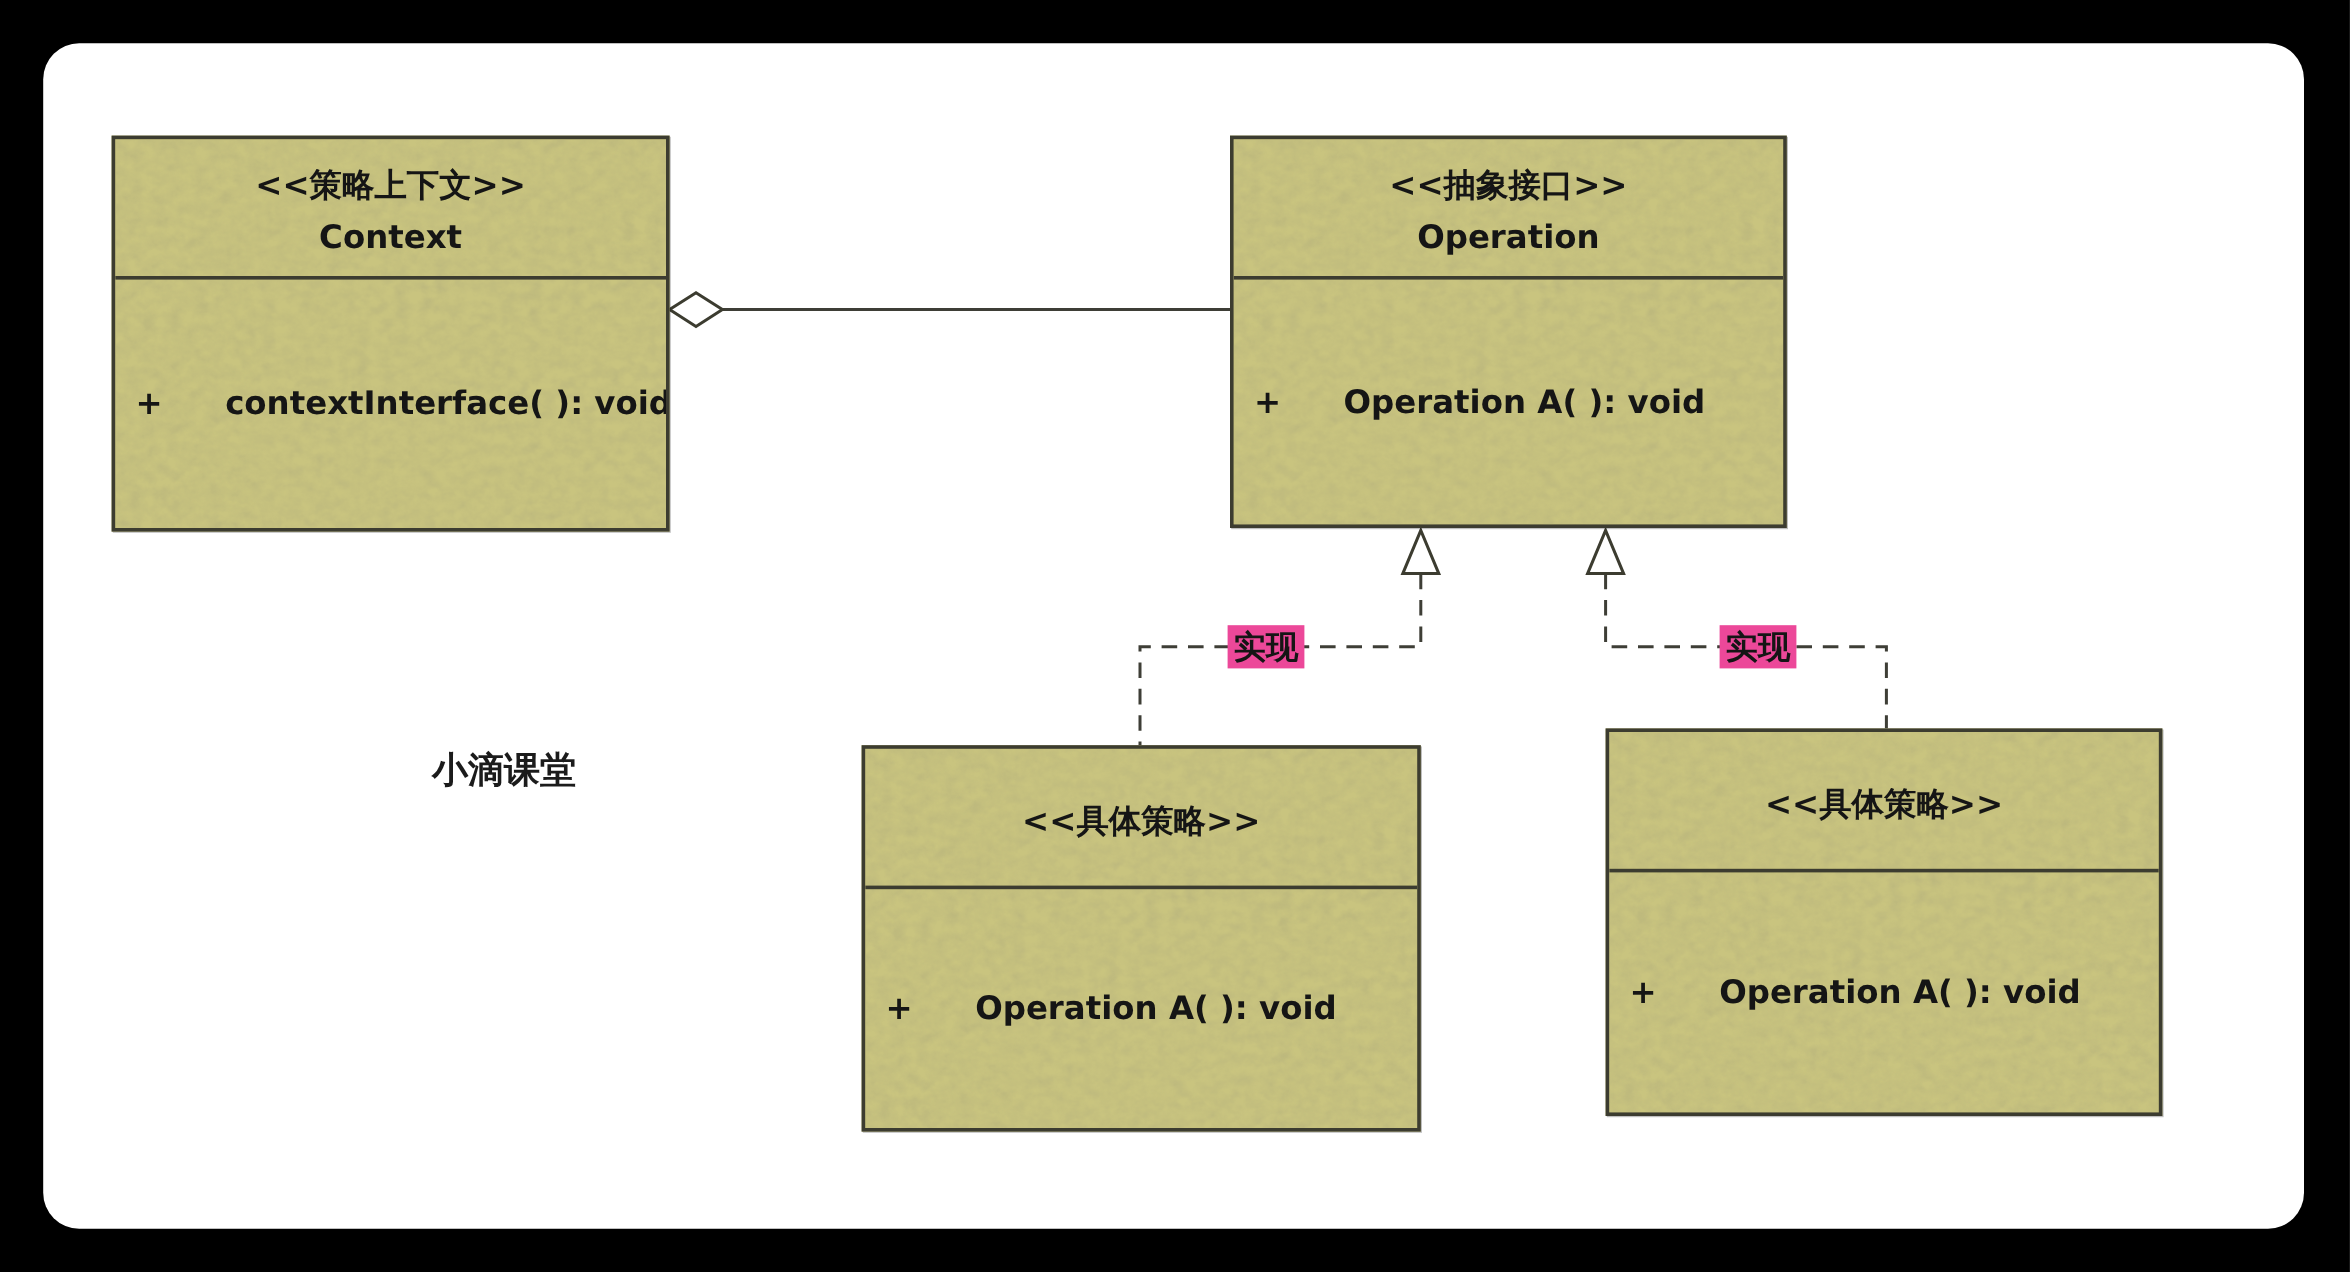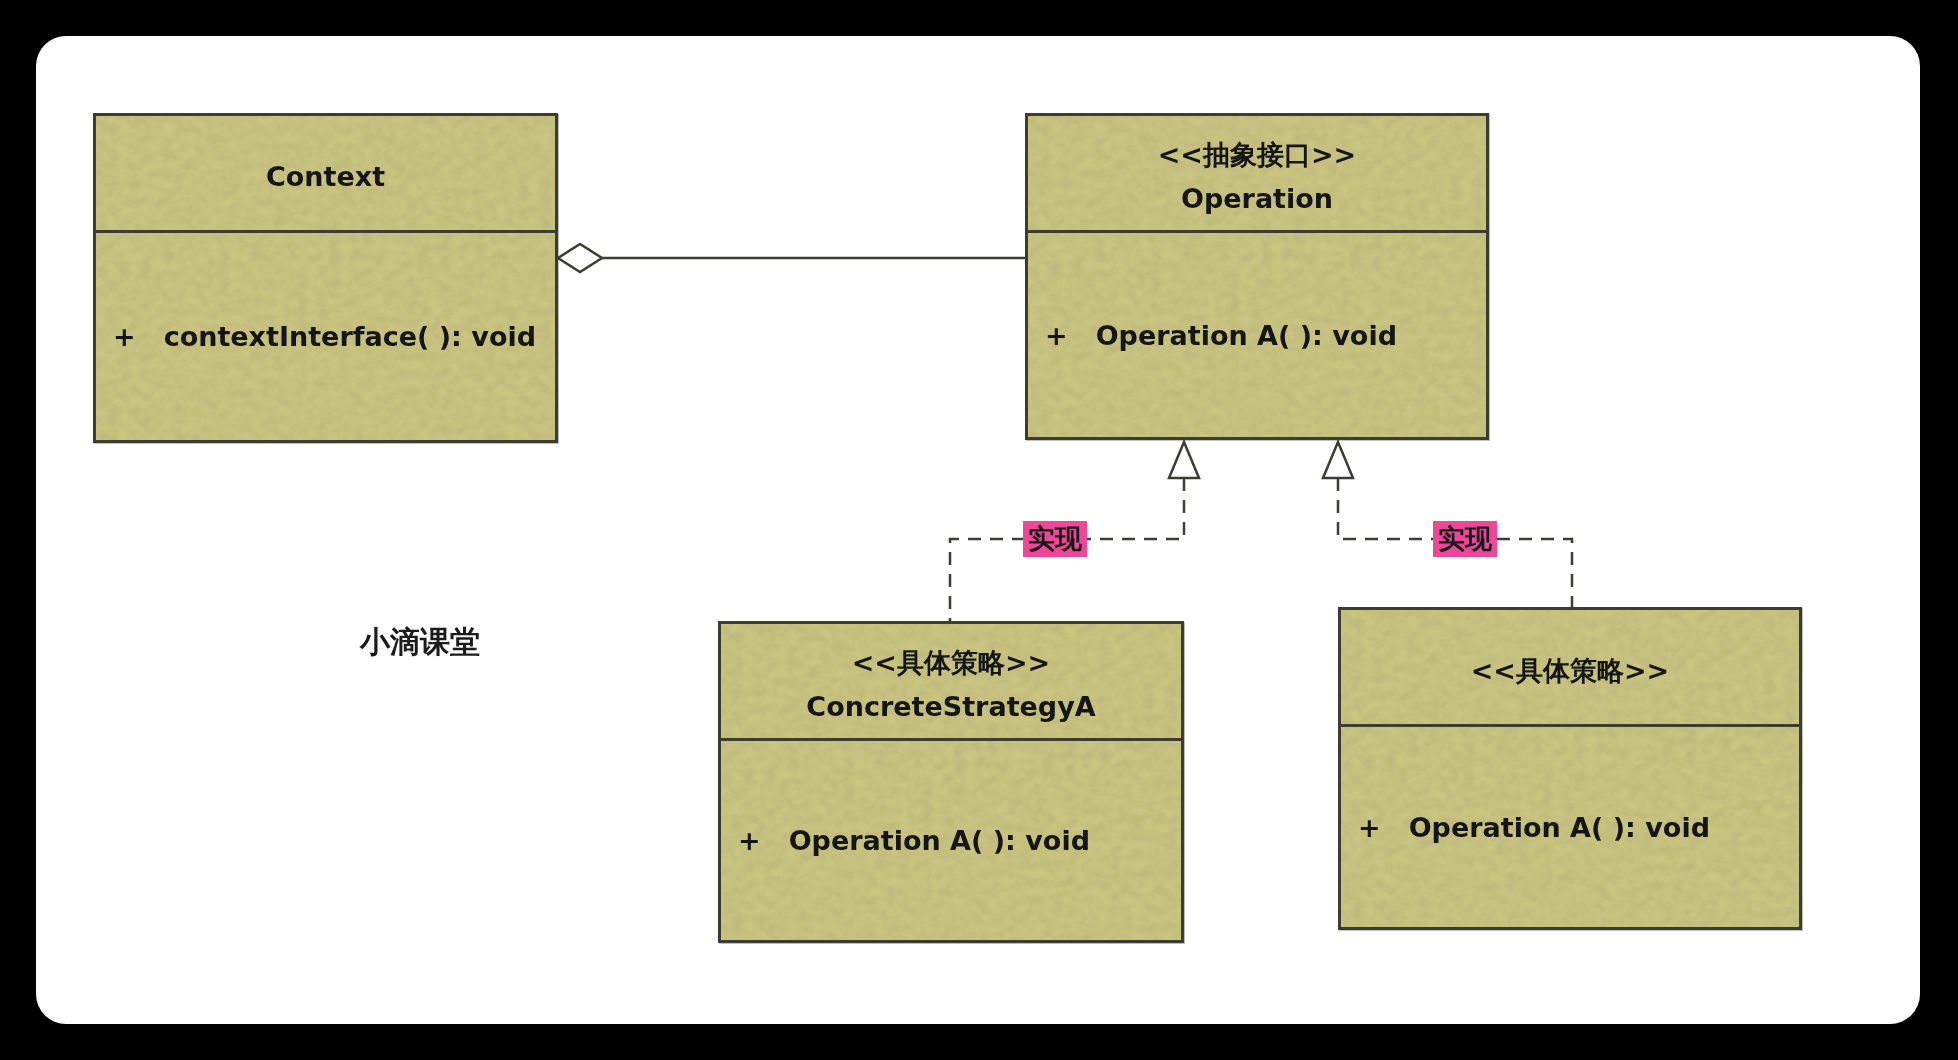--- a/index.html
+++ b/index.html
@@ -26,21 +26,21 @@
   }
   .stereotype,.classname{
     font-size:27px;font-weight:bold;color:#151515;line-height:44px;white-space:nowrap;
   }
   .uml-body{
     position:relative;
     display:flex;align-items:center;
     padding-left:17px;box-sizing:border-box;
   }
   .method-vis{font-size:27px;font-weight:bold;color:#151515;}
-  .method-sig{font-size:27px;font-weight:bold;color:#151515;margin-left:28px;white-space:nowrap;}
+  .method-sig{font-size:27px;font-weight:bold;color:#151515;margin-left:52px;white-space:nowrap;}
 
   #box-context{left:93px;top:113px;width:465px;height:330px;}
   #box-context .uml-body{height:207px;}
   #box-strategy{left:1025px;top:113px;width:464px;height:327px;}
   #box-strategy .uml-body{height:204px;}
   #box-concrete-a{left:718px;top:621px;width:466px;height:322px;}
   #box-concrete-a .uml-body{height:199px;}
   #box-concrete-b{left:1338px;top:607px;width:464px;height:323px;}
   #box-concrete-b .uml-body{height:200px;}
 
@@ -90,20 +90,21 @@
 
     <polyline class="dashed-line" points="1338,478 1338,539 1572,539 1572,607"></polyline>
     <polygon class="hollow-shape" points="1338,442 1323,478 1353,478"></polygon>
   </svg>
 
   <div class="uml-class" id="box-context">
     <svg class="tex">
         <rect width="100%" height="100%" filter="url(#boxtex)"></rect>
       </svg>
     <div class="uml-head">
+      <div class="stereotype">&lt;&lt;策略上下文&gt;&gt;</div>
       <div class="classname">Context</div>
     </div>
     <div class="uml-body">
       <span class="method-vis">+</span>
       <span class="method-sig">contextInterface( ): void</span>
     </div>
   </div>
 
   <div class="uml-class" id="box-strategy">
     <svg class="tex">
@@ -118,21 +119,20 @@
       <span class="method-sig">Operation A( ): void</span>
     </div>
   </div>
 
   <div class="uml-class" id="box-concrete-a">
     <svg class="tex">
         <rect width="100%" height="100%" filter="url(#boxtex)"></rect>
       </svg>
     <div class="uml-head">
       <div class="stereotype">&lt;&lt;具体策略&gt;&gt;</div>
-      <div class="classname">ConcreteStrategyA</div>
     </div>
     <div class="uml-body">
       <span class="method-vis">+</span>
       <span class="method-sig">Operation A( ): void</span>
     </div>
   </div>
 
   <div class="uml-class" id="box-concrete-b">
     <svg class="tex">
         <rect width="100%" height="100%" filter="url(#boxtex)"></rect>

